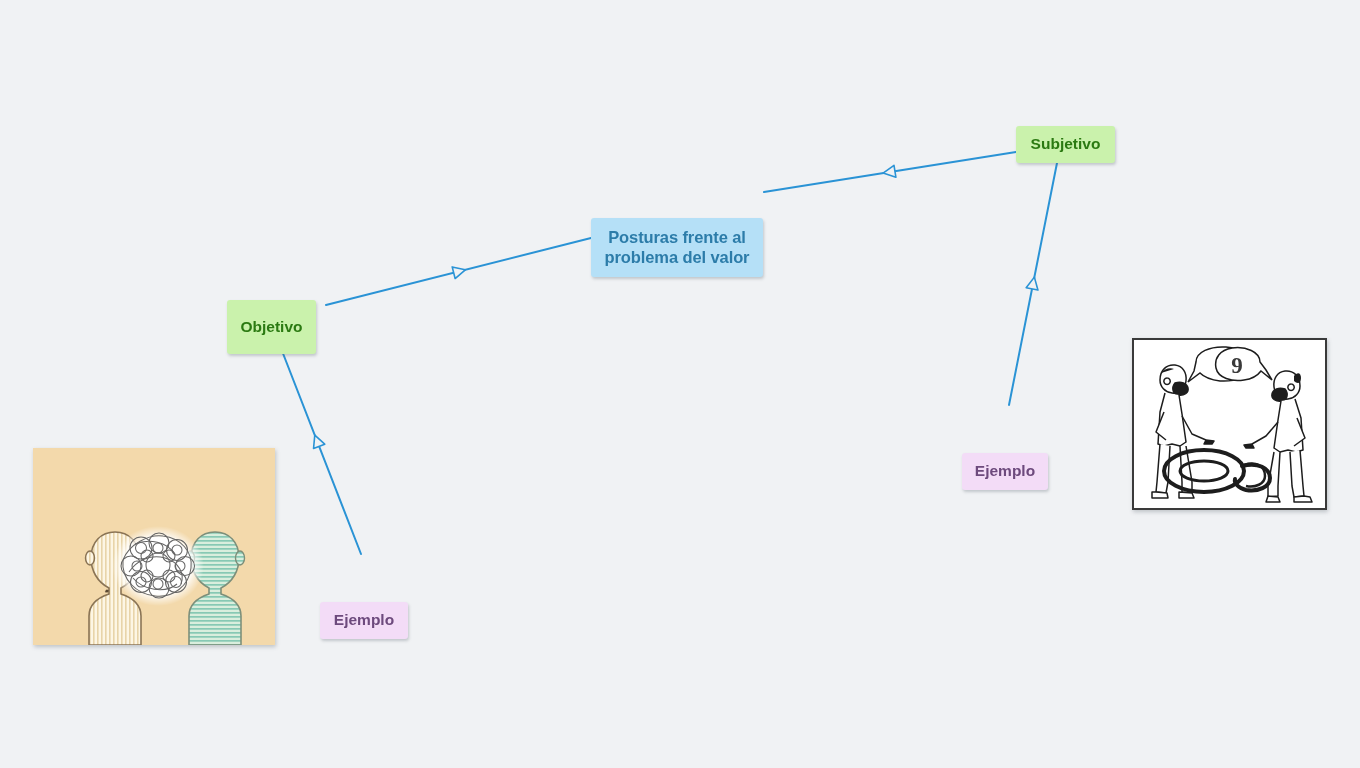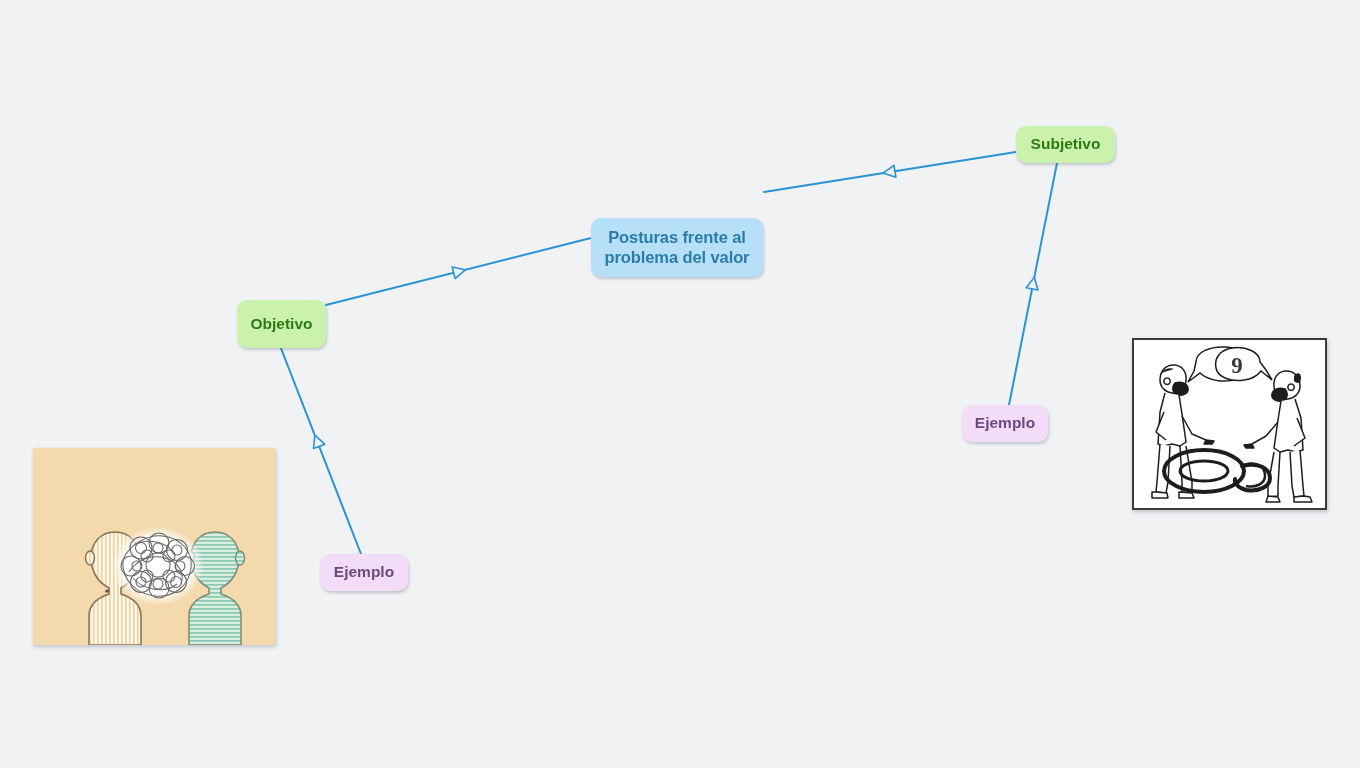--- a/index.html
+++ b/index.html
@@ -25,21 +25,21 @@
     top: 0;
     width: 1360px;
     height: 768px;
     pointer-events: none;
   }
 
   
   .node {
     position: absolute;
     box-sizing: border-box;
-    border-radius: 10px;
+    border-radius: 3px;
     display: flex;
     align-items: center;
     justify-content: center;
     text-align: center;
     font-weight: bold;
     line-height: 1.18;
     box-shadow: 1px 2px 3px rgba(80,90,100,0.28);
     white-space: pre-line;
     z-index: 5;
   }
@@ -51,20 +51,21 @@
   }
   .node-green {
     background: #caf2ac;
     color: #2b7a12;
     font-size: 15.5px;
   }
   .node-purple {
     background: #f3dcf7;
     color: #6d4a7d;
     font-size: 15.5px;
+    margin-top: 48px;
   }
 
   
   .img-card {
     position: absolute;
     box-sizing: border-box;
     overflow: hidden;
     z-index: 4;
   }
   #img-dialogo {
@@ -92,21 +93,21 @@
         <line x1="361" y1="554" x2="277" y2="338" stroke="#2a93d5" stroke-width="2" stroke-linecap="round"></line>
         <path d="M 7 0 L -5 -6 L -5 6 Z" fill="#f0f2f4" stroke="#2a93d5" stroke-width="1.6" stroke-linejoin="round" transform="translate(317.32,441.68) rotate(-111.25050550713324)"></path>
         <line x1="1009" y1="405" x2="1057" y2="163" stroke="#2a93d5" stroke-width="2" stroke-linecap="round"></line>
         <path d="M 7 0 L -5 -6 L -5 6 Z" fill="#f0f2f4" stroke="#2a93d5" stroke-width="1.6" stroke-linejoin="round" transform="translate(1033,284) rotate(-78.78115771873118)"></path>
       </g>
   </svg>
 
   <div class="node node-root" id="node-root" style="left: 591px; top: 184px; width: 172px; height: 59px; margin-top: 34px;">Posturas frente al
 problema del valor</div>
 
-  <div class="node node-green" id="node-objetivo" style="left: 237px; top: 300px; width: 89px; height: 48px;">Objetivo</div>
+  <div class="node node-green" id="node-objetivo" style="left: 227px; top: 300px; width: 89px; height: 54px;">Objetivo</div>
 
   <div class="node node-green" id="node-subjetivo" style="left: 1016px; top: 126px; width: 99px; height: 37px;">Subjetivo</div>
 
   <div class="node node-purple" id="node-ejemplo-izq" style="left: 320px; top: 554px; width: 88px; height: 37px;">Ejemplo</div>
 
   <div class="node node-purple" id="node-ejemplo-der" style="left: 962px; top: 405px; width: 86px; height: 37px;">Ejemplo</div>
 
   <div class="img-card" id="img-dialogo" title="Dos siluetas de personas conectadas por una maraña enredada" style="left: 33px; top: 448px; width: 242px; height: 197px;">
     <svg width="242" height="197" viewBox="0 0 242 197">
       <defs>

